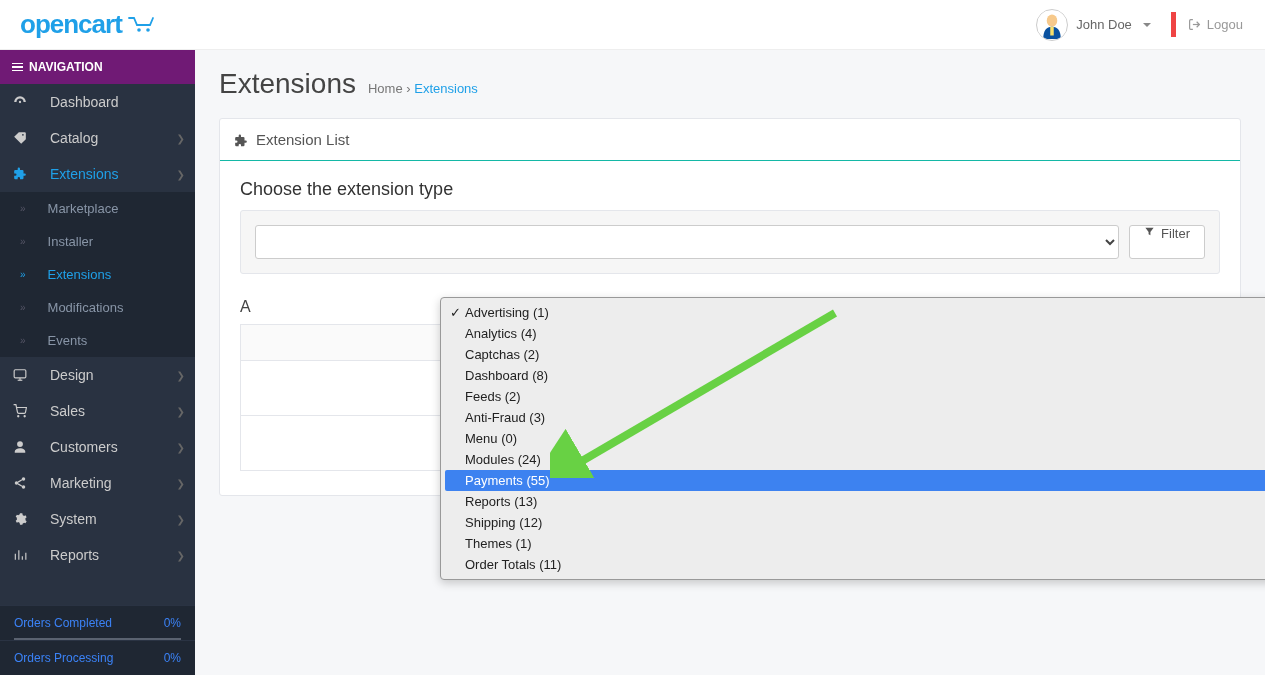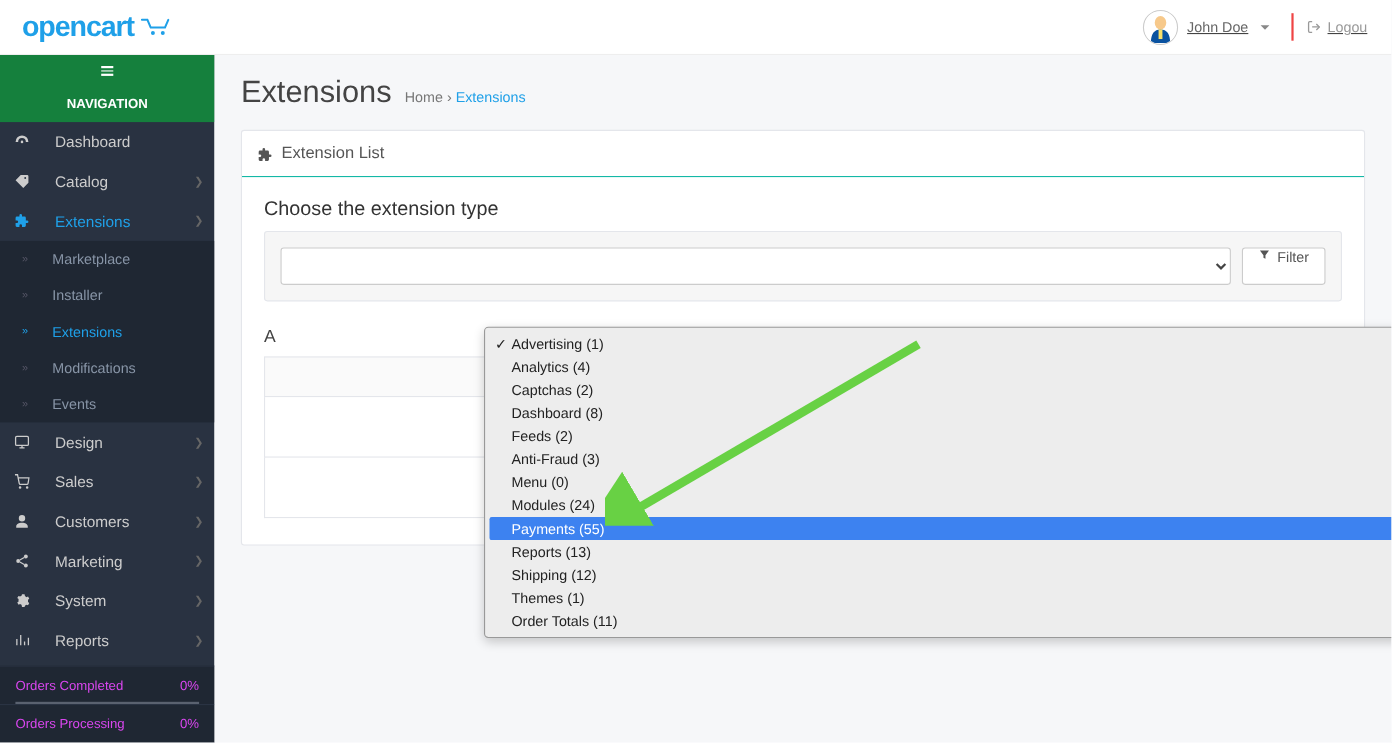--- a/index.html
+++ b/index.html
@@ -1,38 +1,38 @@
 <!DOCTYPE html>
 <html><head>
 <meta charset="utf-8">
 <style>
 * { margin:0; padding:0; box-sizing:border-box; font-family:-apple-system,BlinkMacSystemFont,"Segoe UI",Helvetica,Arial,sans-serif; }
 body { width:1265px; height:675px; background:#fff; overflow:hidden; color:#444; font-size:13px; }
 .header { height:50px; display:flex; justify-content:space-between; align-items:center; padding:0 10px; border-bottom:1px solid #eee; }
 .logo { font-size:26px; font-weight:300; color:#1fa0e8; letter-spacing:-1px; padding-left:10px; display:flex; align-items:center; gap:4px; }
 .logo b { font-weight:700; }
 .logo svg { margin-left:2px; }
-.header-right { display:flex; align-items:center;text-decoration:underline; }
+.header-right { display:flex; align-items:center; }
 .user-menu { display:flex; align-items:center; gap:8px; padding:5px 12px; cursor:pointer; color:#666; }
 .avatar { width:32px; height:32px; border-radius:50%; background:#fff; border:1px solid #ccc; display:flex; align-items:center; justify-content:center; overflow:hidden; }
 .avatar svg { width:28px; height:28px; }
-.logout { display:flex; align-items:center; gap:6px; padding:5px 12px; cursor:pointer; color:#999; border-left:2px solid #ef4444; margin-left:8px;}
+.logout { display:flex; align-items:center; gap:6px; padding:5px 12px; cursor:pointer; color:#999; border-left:5px solid #ef4444; margin-left:8px;}
 .caret-down { width:0; height:0; border-left:4px solid transparent; border-right:4px solid transparent; border-top:4px solid #888; display:inline-block; margin-left:3px; }
 .container { display:flex; height:625px; }
 .sidebar { width:195px; background:#293241; color:#a6b4c9; flex-shrink:0; display:flex; flex-direction:column; }
-.nav-header { background:#15803d; color:#fff; font-weight:700; padding:10px 12px; font-size:12px; display:flex; align-items:center; gap:18px;flex-direction:column;}
+.nav-header { background:#701a75; color:#fff; font-weight:700; padding:10px 12px; font-size:12px; display:flex; align-items:center; gap:6px;}
 .nav-item { display:flex; align-items:center; padding:10px 12px; cursor:pointer; gap:22px; position:relative; color:#ccc; font-size:14px;}
 .nav-item.active { color:#1fa0e8; }
 .nav-item .chev { position:absolute; right:10px; font-size:10px; color:#666;}
 .nav-sub { background:#1f2733; }
 .nav-sub .nav-item { padding:9px 12px 9px 20px; font-size:13px; color:#8895a7; }
 .nav-sub .nav-item.active { color:#1fa0e8; }
 .icon-box { width:16px; display:flex; justify-content:center; }
 .stats-panel { margin-top:auto; background:#1f2733; padding:0; }
-.stat-row { display:flex; justify-content:space-between; padding:10px 14px; color:#d946ef; font-size:12px; border-top:1px solid #2a3343; position:relative;}
+.stat-row { display:flex; justify-content:space-between; padding:10px 14px; color:#3b82f6; font-size:12px; border-top:1px solid #2a3343; position:relative;}
 .stat-row.first::after{content:'';position:absolute;left:14px;right:14px;bottom:0;height:2px;background:#5a6270;}
 .content { flex:1; background:#f6f7f9; overflow:hidden; position:relative;}
 .page-header { padding:18px 24px 8px; display:flex; align-items:baseline; gap:12px;}
 .page-title { font-size:28px; font-weight:300; color:#444; }
 .breadcrumb { font-size:13px; color:#777; }
 .breadcrumb a { color:#1fa0e8; text-decoration:none; }
 .panel { background:#fff; margin:10px 24px 24px; border:1px solid #e4e6eb; border-radius:3px; }
 .panel-header { padding:12px 14px; border-bottom:1px solid #14b8a6; color:#555; font-size:15px; display:flex; align-items:flex-end; gap:8px;}
 .panel-body { padding:18px 20px 24px; }
 .subtitle { font-size:18px; font-weight:400; color:#333; margin-bottom:10px;}

